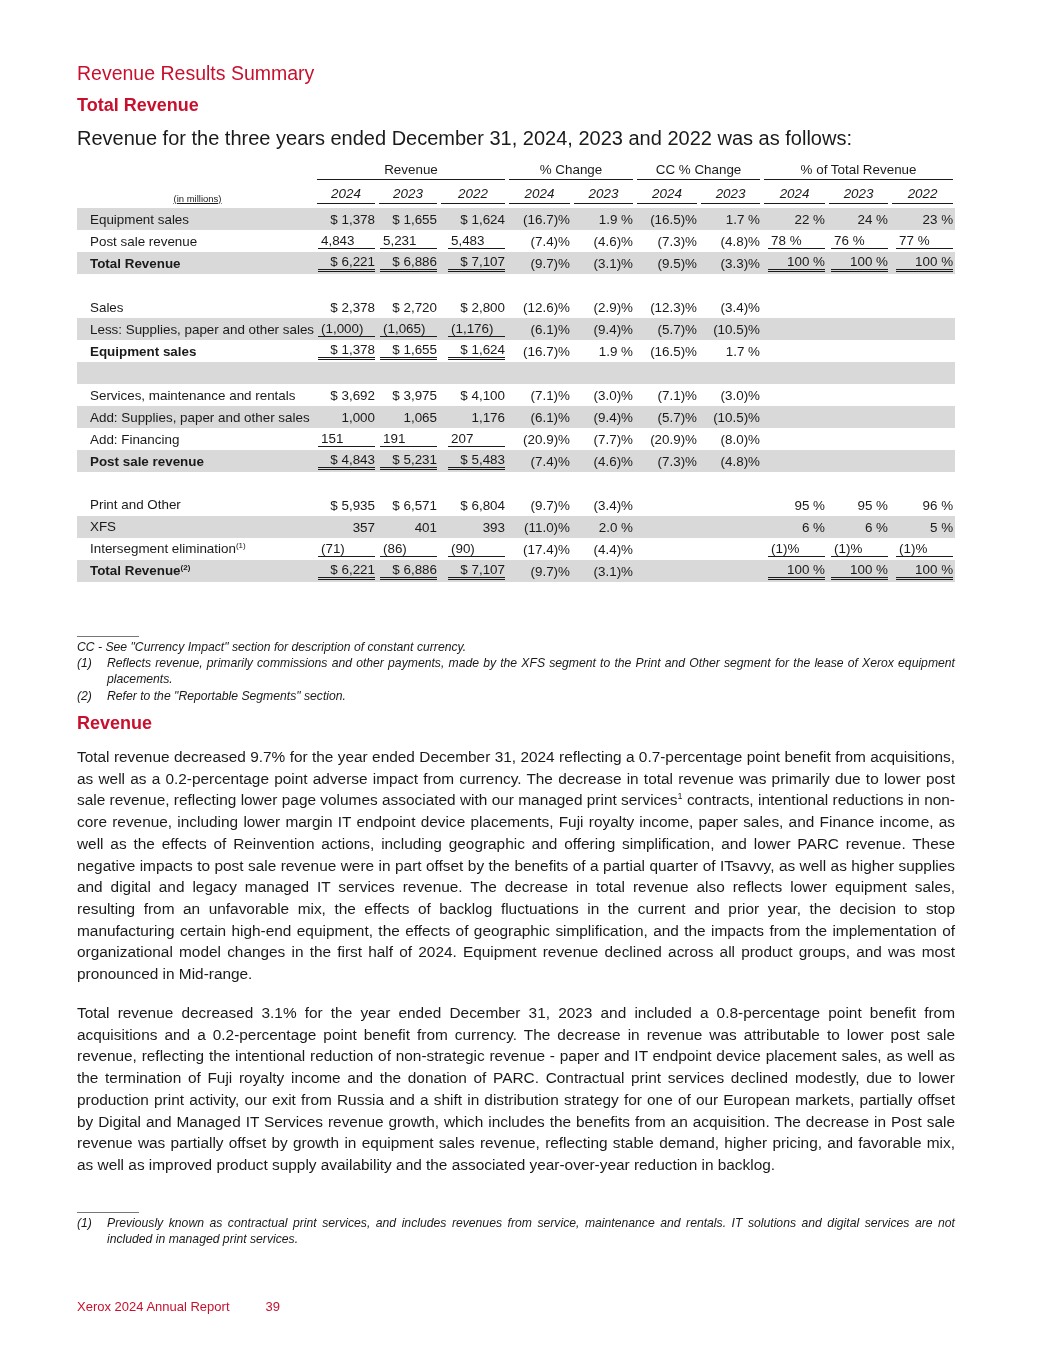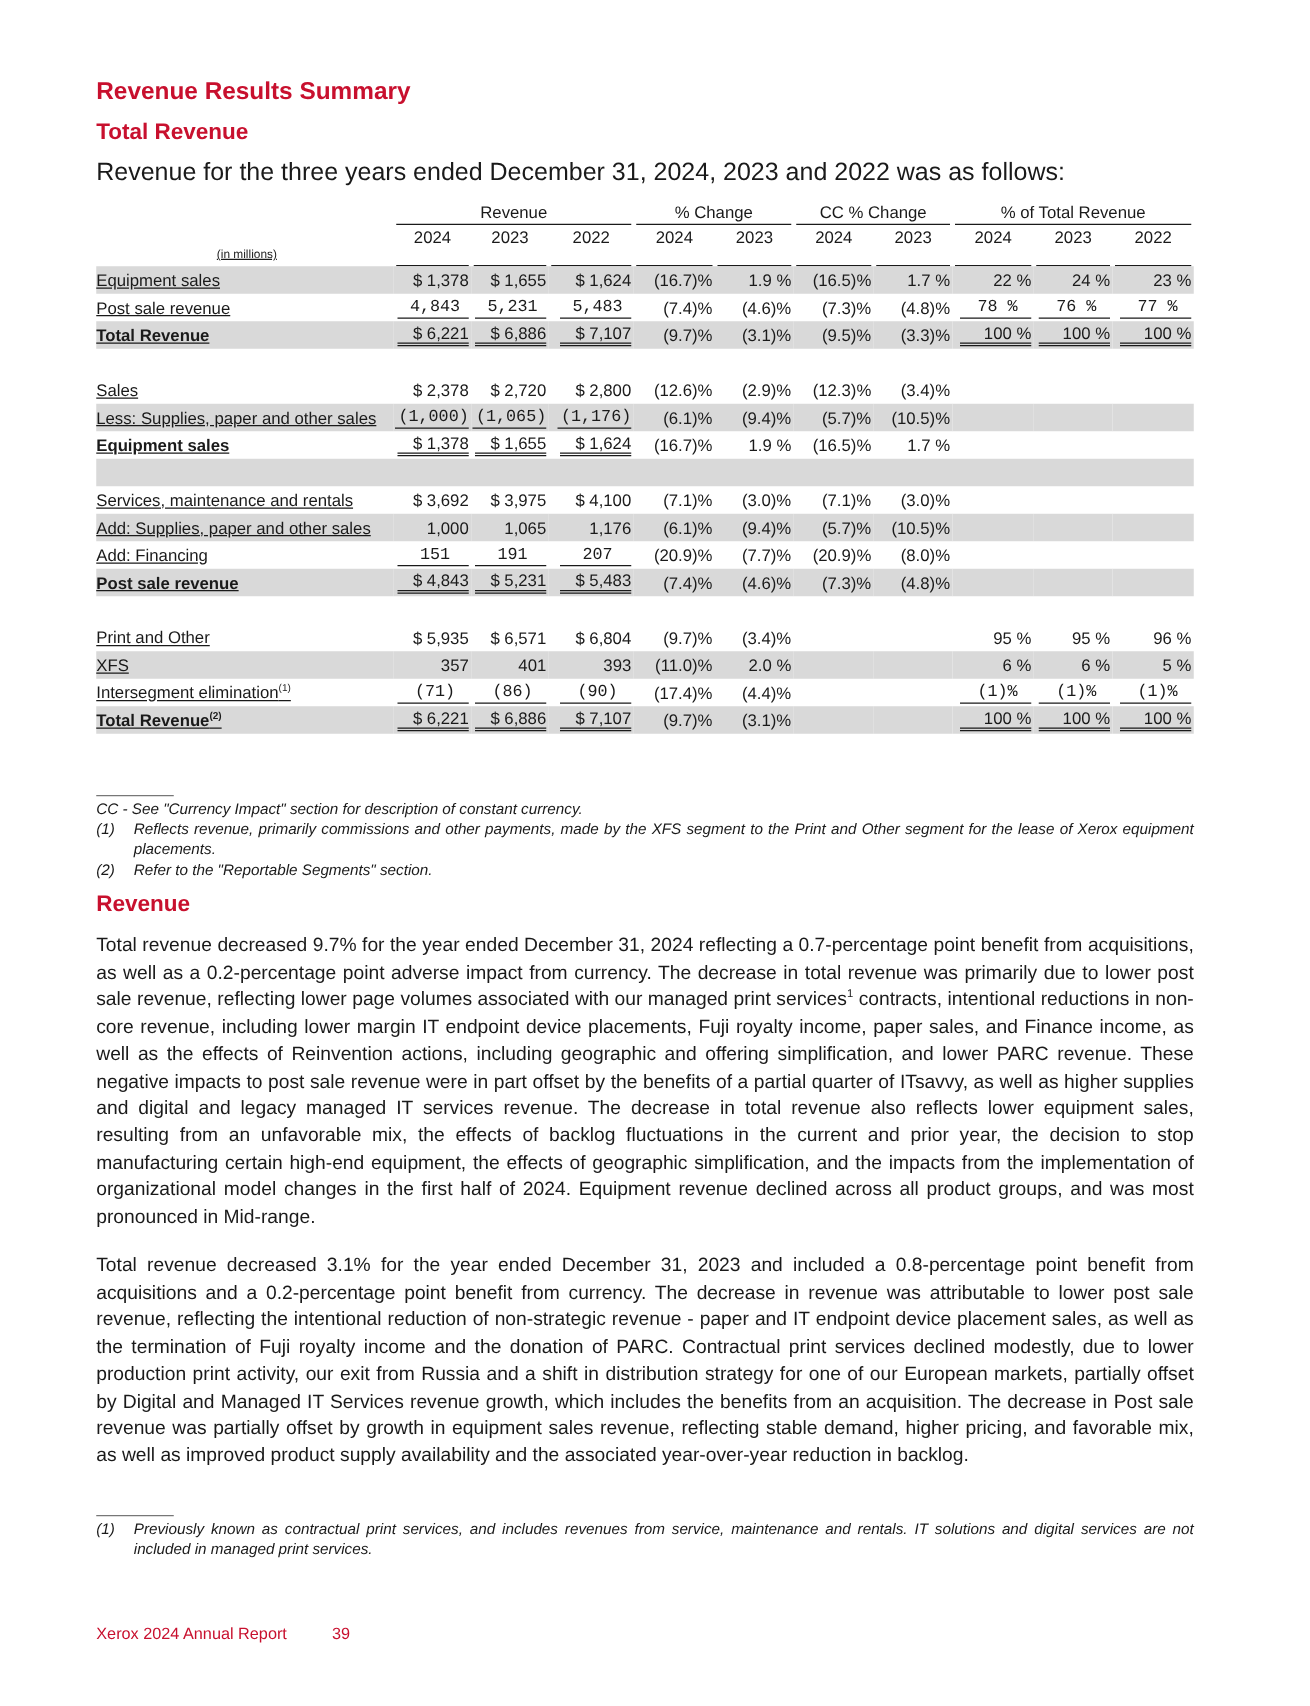--- a/index.html
+++ b/index.html
@@ -1,32 +1,32 @@
 <!DOCTYPE html>
 <html><head>
 <meta charset="utf-8">
 <style>
   html, body { margin: 0; padding: 0; background: #ffffff; }
   body { width: 1048px; height: 1365px; position: relative; font-family: "Liberation Sans", sans-serif; color: #1a1a1a; overflow: hidden; }
   .page { position: absolute; left: 77px; top: 0; width: 878px; }
-  .h1 { position: absolute; left: 0; top: 62px; font-size: 19.5px; font-weight: bold; color: #c8102e; white-space: nowrap; }
+  .h1 { position: absolute; left: 0; top: 62px; font-size: 19.5px; font-weight: normal; color: #c8102e; white-space: nowrap; }
   .h2 { position: absolute; left: 0; top: 95px; font-size: 18px; font-weight: bold; color: #c8102e; white-space: nowrap; }
   .intro { position: absolute; left: 0; top: 127px; font-size: 20px; white-space: nowrap; }
 
   table.rev { position: absolute; left: 0; top: 160px; width: 878px; border-collapse: separate; border-spacing: 0; font-size: 13.4px; table-layout: fixed; }
   table.rev td { height: 22px; padding: 0; white-space: nowrap; vertical-align: middle; }
-  table.rev td.lbl { padding-left: 0; text-decoration: underline; }
+  table.rev td.lbl { padding-left: 13px; }
   table.rev td.num { text-align: right; padding-right: 2px; }
   .grp { text-align: center; font-size: 13.4px; }
   .grp span { display: block; border-bottom: 1.5px solid #1a1a1a; margin: 0 2px; padding-bottom: 2px; }
-  .yr span { display: block; border-bottom: 1.5px solid #1a1a1a; margin: 0 2px; text-align: center; padding-bottom: 15px; }
+  .yr span { display: block; border-bottom: 1.5px solid #1a1a1a; margin: 0 2px; text-align: center; padding-bottom: 2px; font-style: italic; }
   .inm { font-size: 9.5px; text-decoration: underline; vertical-align: bottom !important; padding-left: 3px !important; padding-bottom: 4px !important; text-align: center; }
   tr.shade td { background: #d9d9d9; }
   tr.bold td.lbl { font-weight: bold; }
-  .ul span { display: inline-block; border-bottom: 1px solid #1a1a1a; padding-left: 3px; min-width: 54px; text-align: center; font-family: Liberation Mono, monospace; }
+  .ul span { display: inline-block; border-bottom: 1px solid #1a1a1a; padding-left: 3px; min-width: 54px; text-align: left; }
   .dul span { display: inline-block; border-bottom: 3px double #1a1a1a; padding-left: 3px; min-width: 54px; text-align: right; }
   td.num.ul, td.num.dul { padding-right: 2px; }
   sup { font-size: 8px; }
 
   .fnline { position: absolute; left: 0; width: 62px; border-top: 1px solid #777; }
   .fn { position: absolute; left: 0; width: 878px; font-size: 12.2px; font-style: italic; line-height: 16px; }
   .fn .num { position: absolute; left: 0; }
   .fn .txt { display: block; margin-left: 30px; text-align: justify; text-align-last: left; font-style: italic; }
   .h3 { position: absolute; left: 0; top: 713px; font-size: 18px; font-weight: bold; color: #c8102e; }
   .para { position: absolute; left: 0; width: 878px; font-size: 15.4px; line-height: 21.7px; text-align: justify; }

